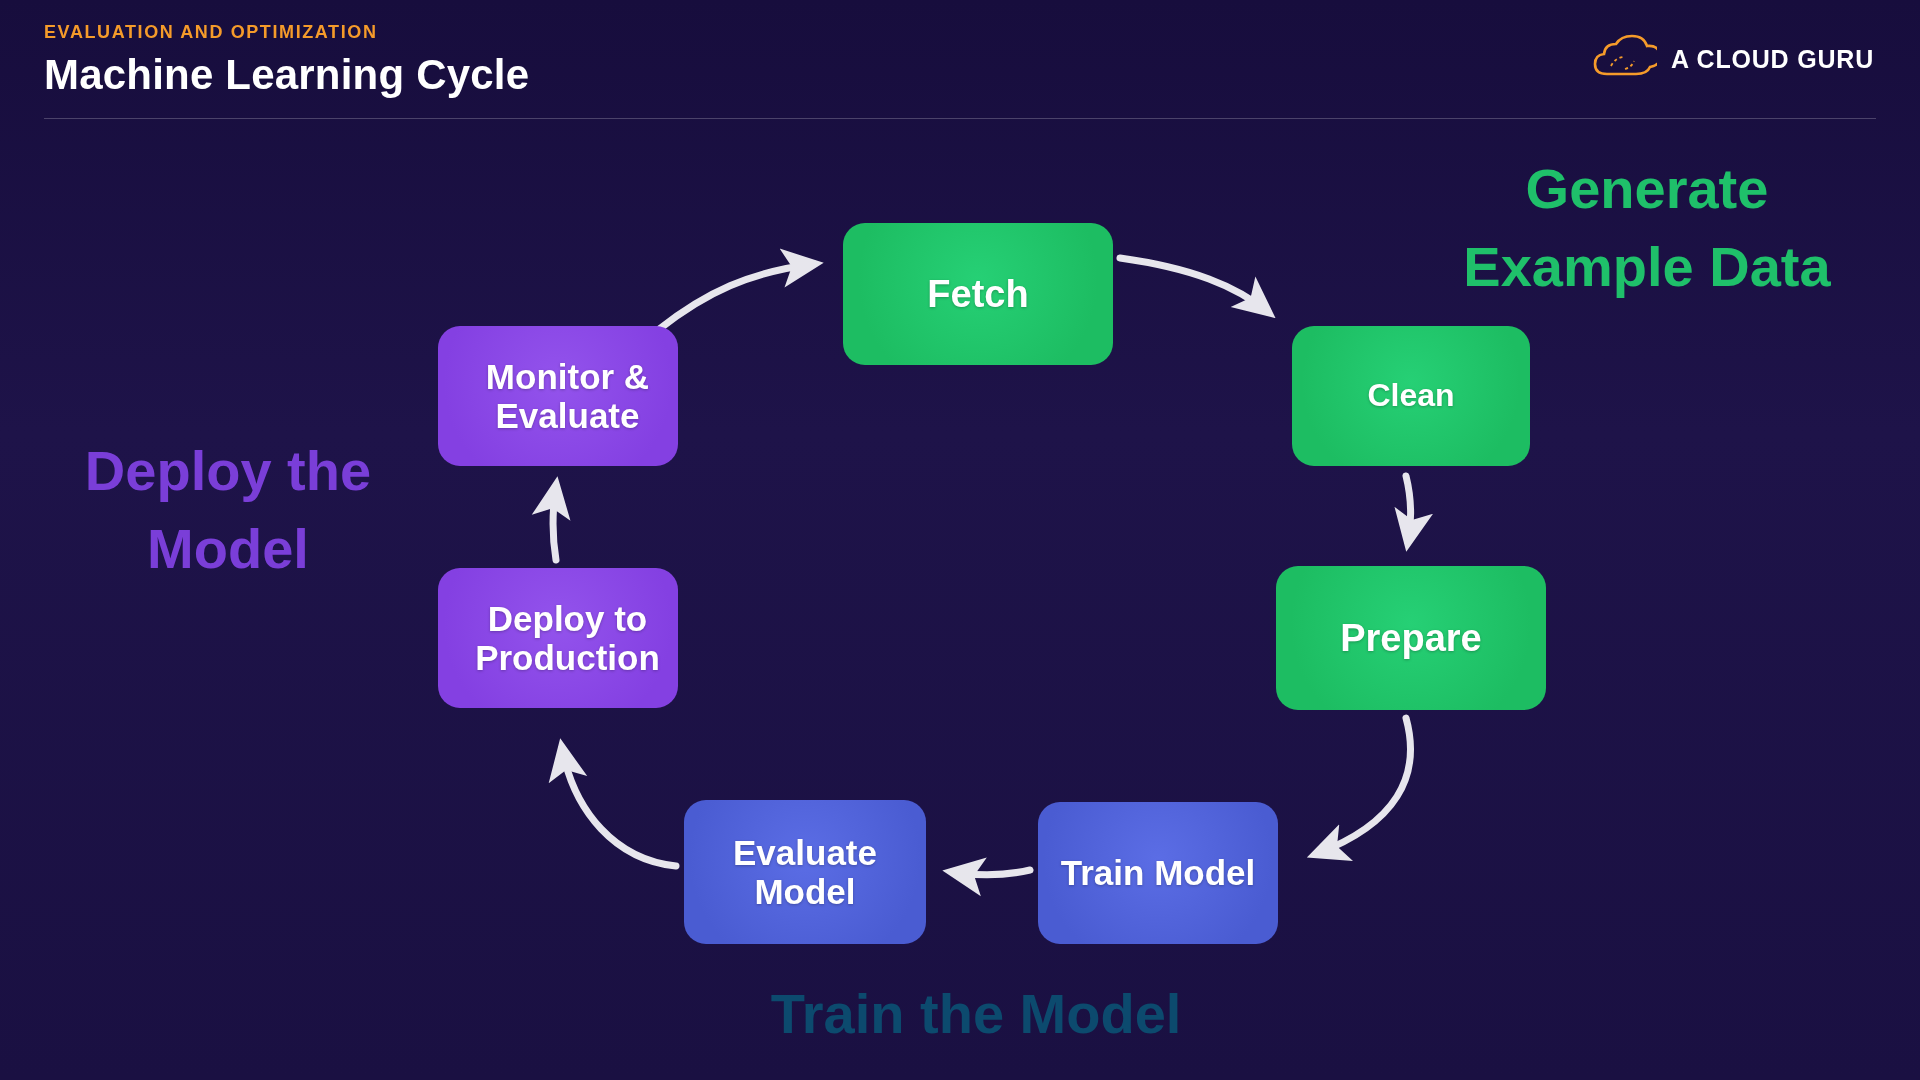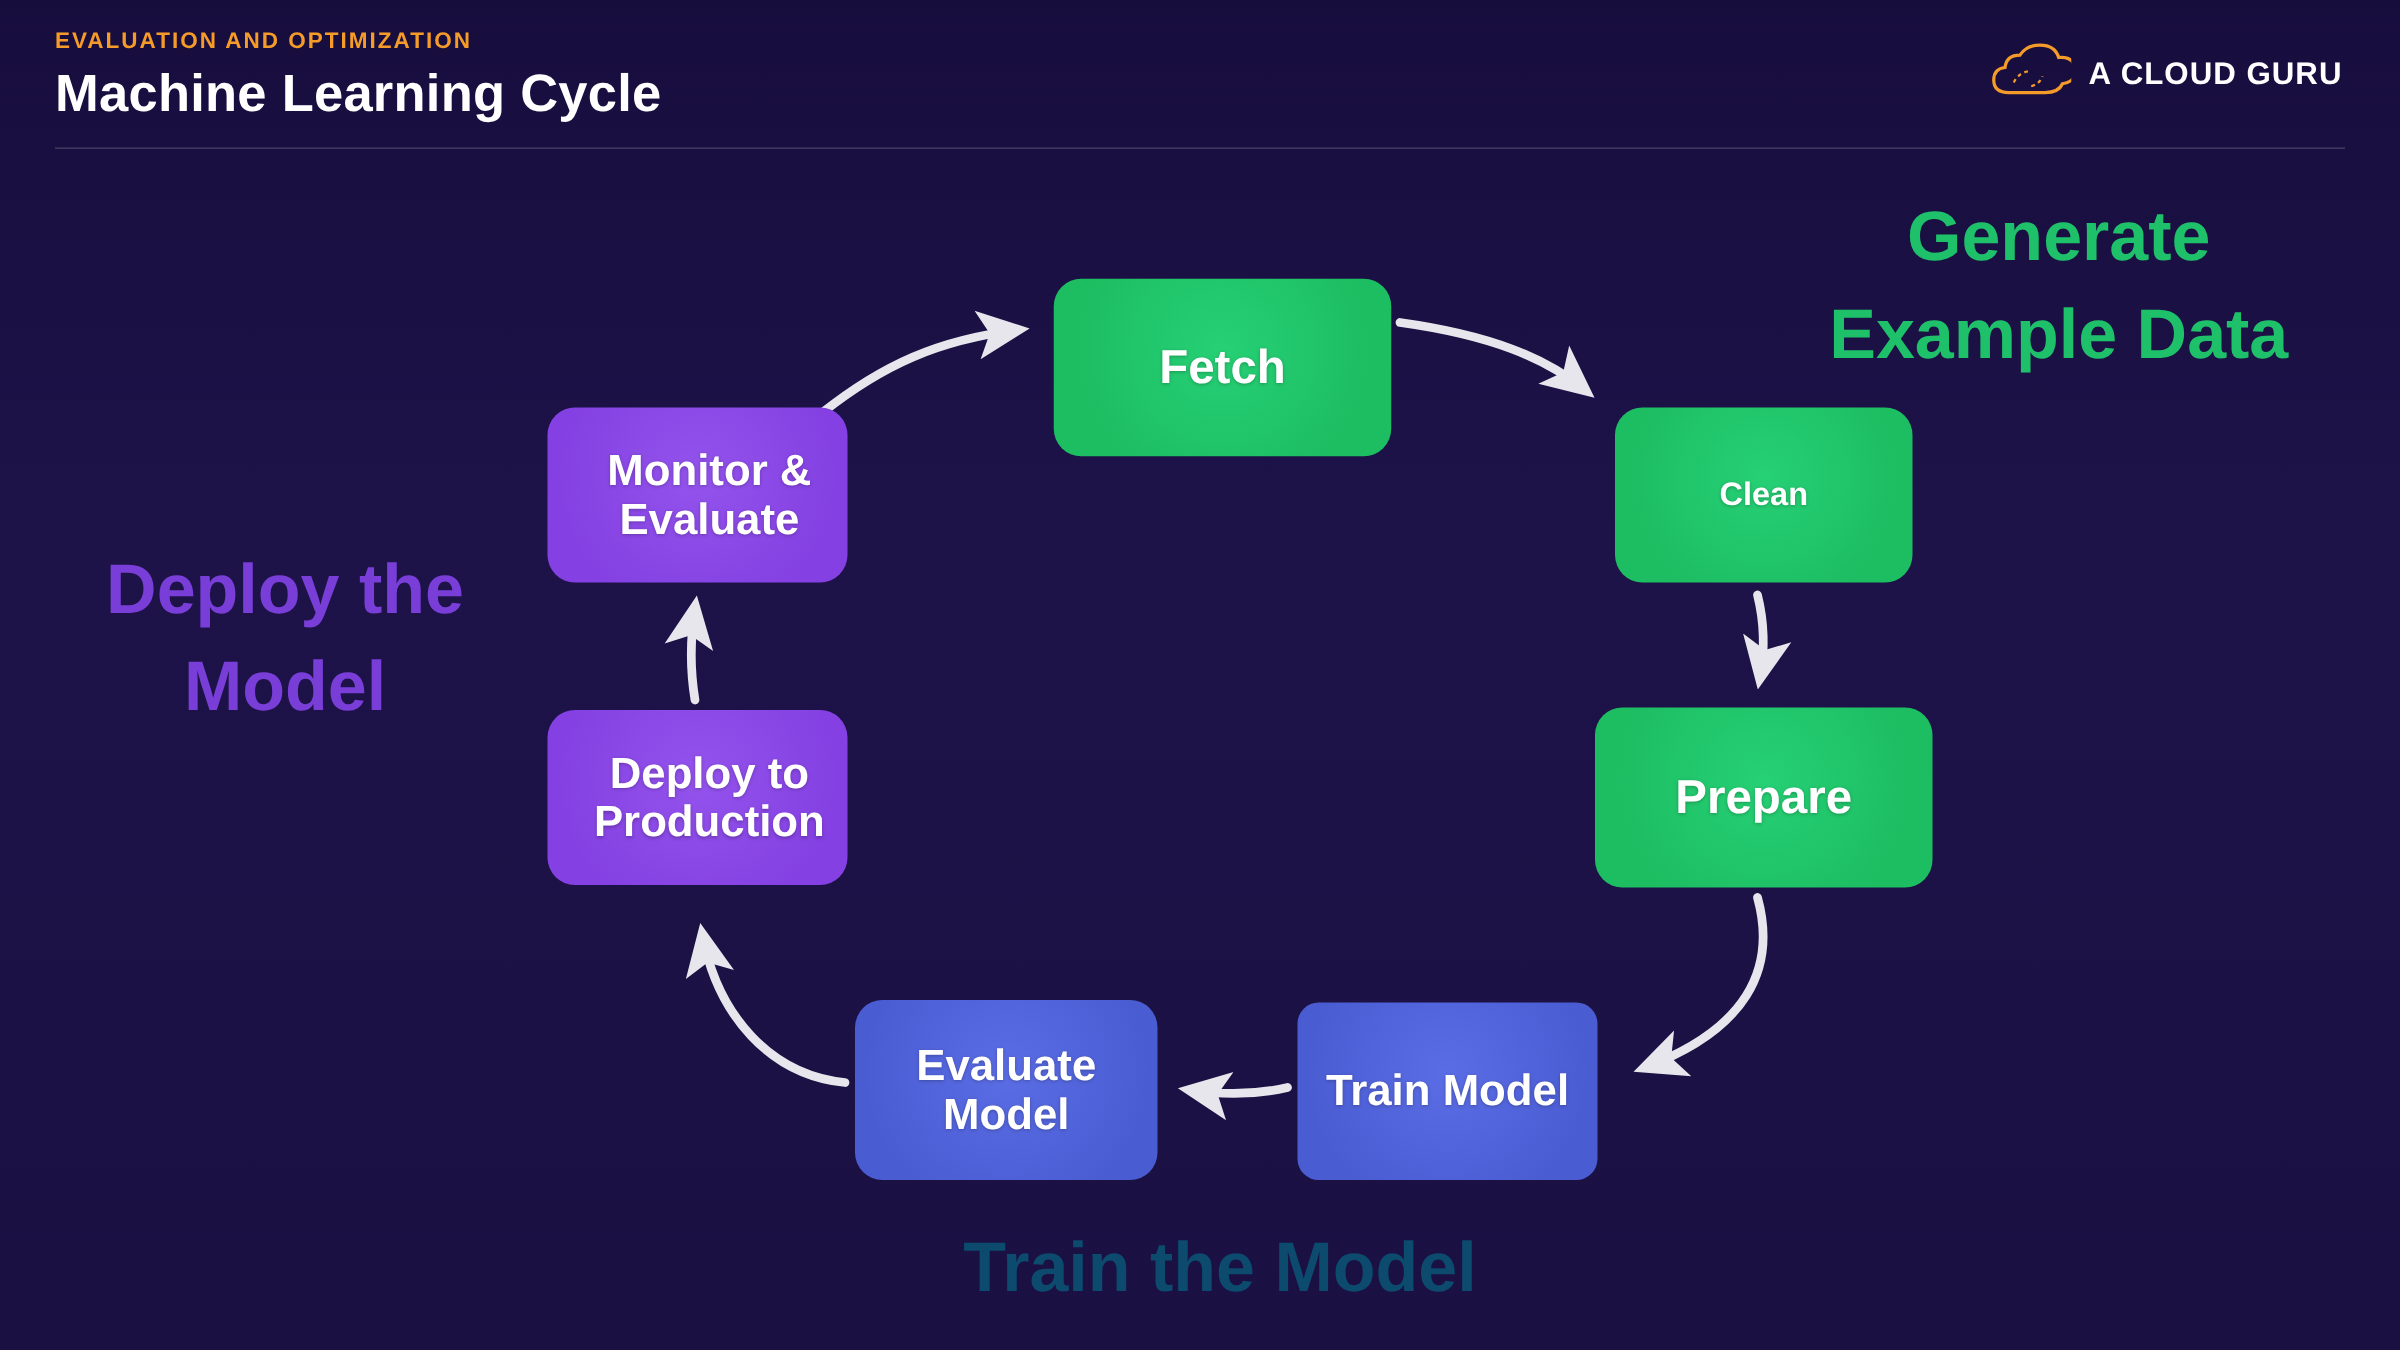--- a/index.html
+++ b/index.html
@@ -75,23 +75,23 @@
     line-height: 1.12;
     color: #ffffff;
     text-shadow: 0 1px 3px rgba(0,0,0,0.25);
     padding: 8px 14px;
   }
   .node-green  { background: radial-gradient(circle at 50% 40%, #26d075 0%, #1dbd62 75%); }
   .node-blue   { background: radial-gradient(circle at 50% 40%, #5b6de5 0%, #4a5cd2 78%); }
   .node-purple { background: radial-gradient(circle at 50% 40%, #9353ec 0%, #8440e2 78%); padding-left: 33px; }
 
   .node-fetch    { left: 843px;  top: 191px; width: 270px; height: 142px; font-size: 38px; margin-top: 32px; }
-  .node-clean    { left: 1292px; top: 326px; width: 238px; height: 140px; font-size: 26px; }
+  .node-clean    { left: 1292px; top: 326px; width: 238px; height: 140px; font-size: 32px; }
   .node-prepare  { left: 1276px; top: 566px; width: 270px; height: 144px; font-size: 38px; }
-  .node-train    { left: 1038px; top: 802px; width: 240px; height: 142px; border-radius: 17px; }
+  .node-train    { left: 1038px; top: 802px; width: 240px; height: 142px; }
   .node-evaluate { left: 684px;  top: 800px; width: 242px; height: 144px; }
   .node-deploy   { left: 438px;  top: 568px; width: 240px; height: 140px; }
   .node-monitor  { left: 438px;  top: 326px; width: 240px; height: 140px; }
 
   
   .arrows { position: absolute; inset: 0; pointer-events: none; }
 </style>
 </head>
 <body>
 

